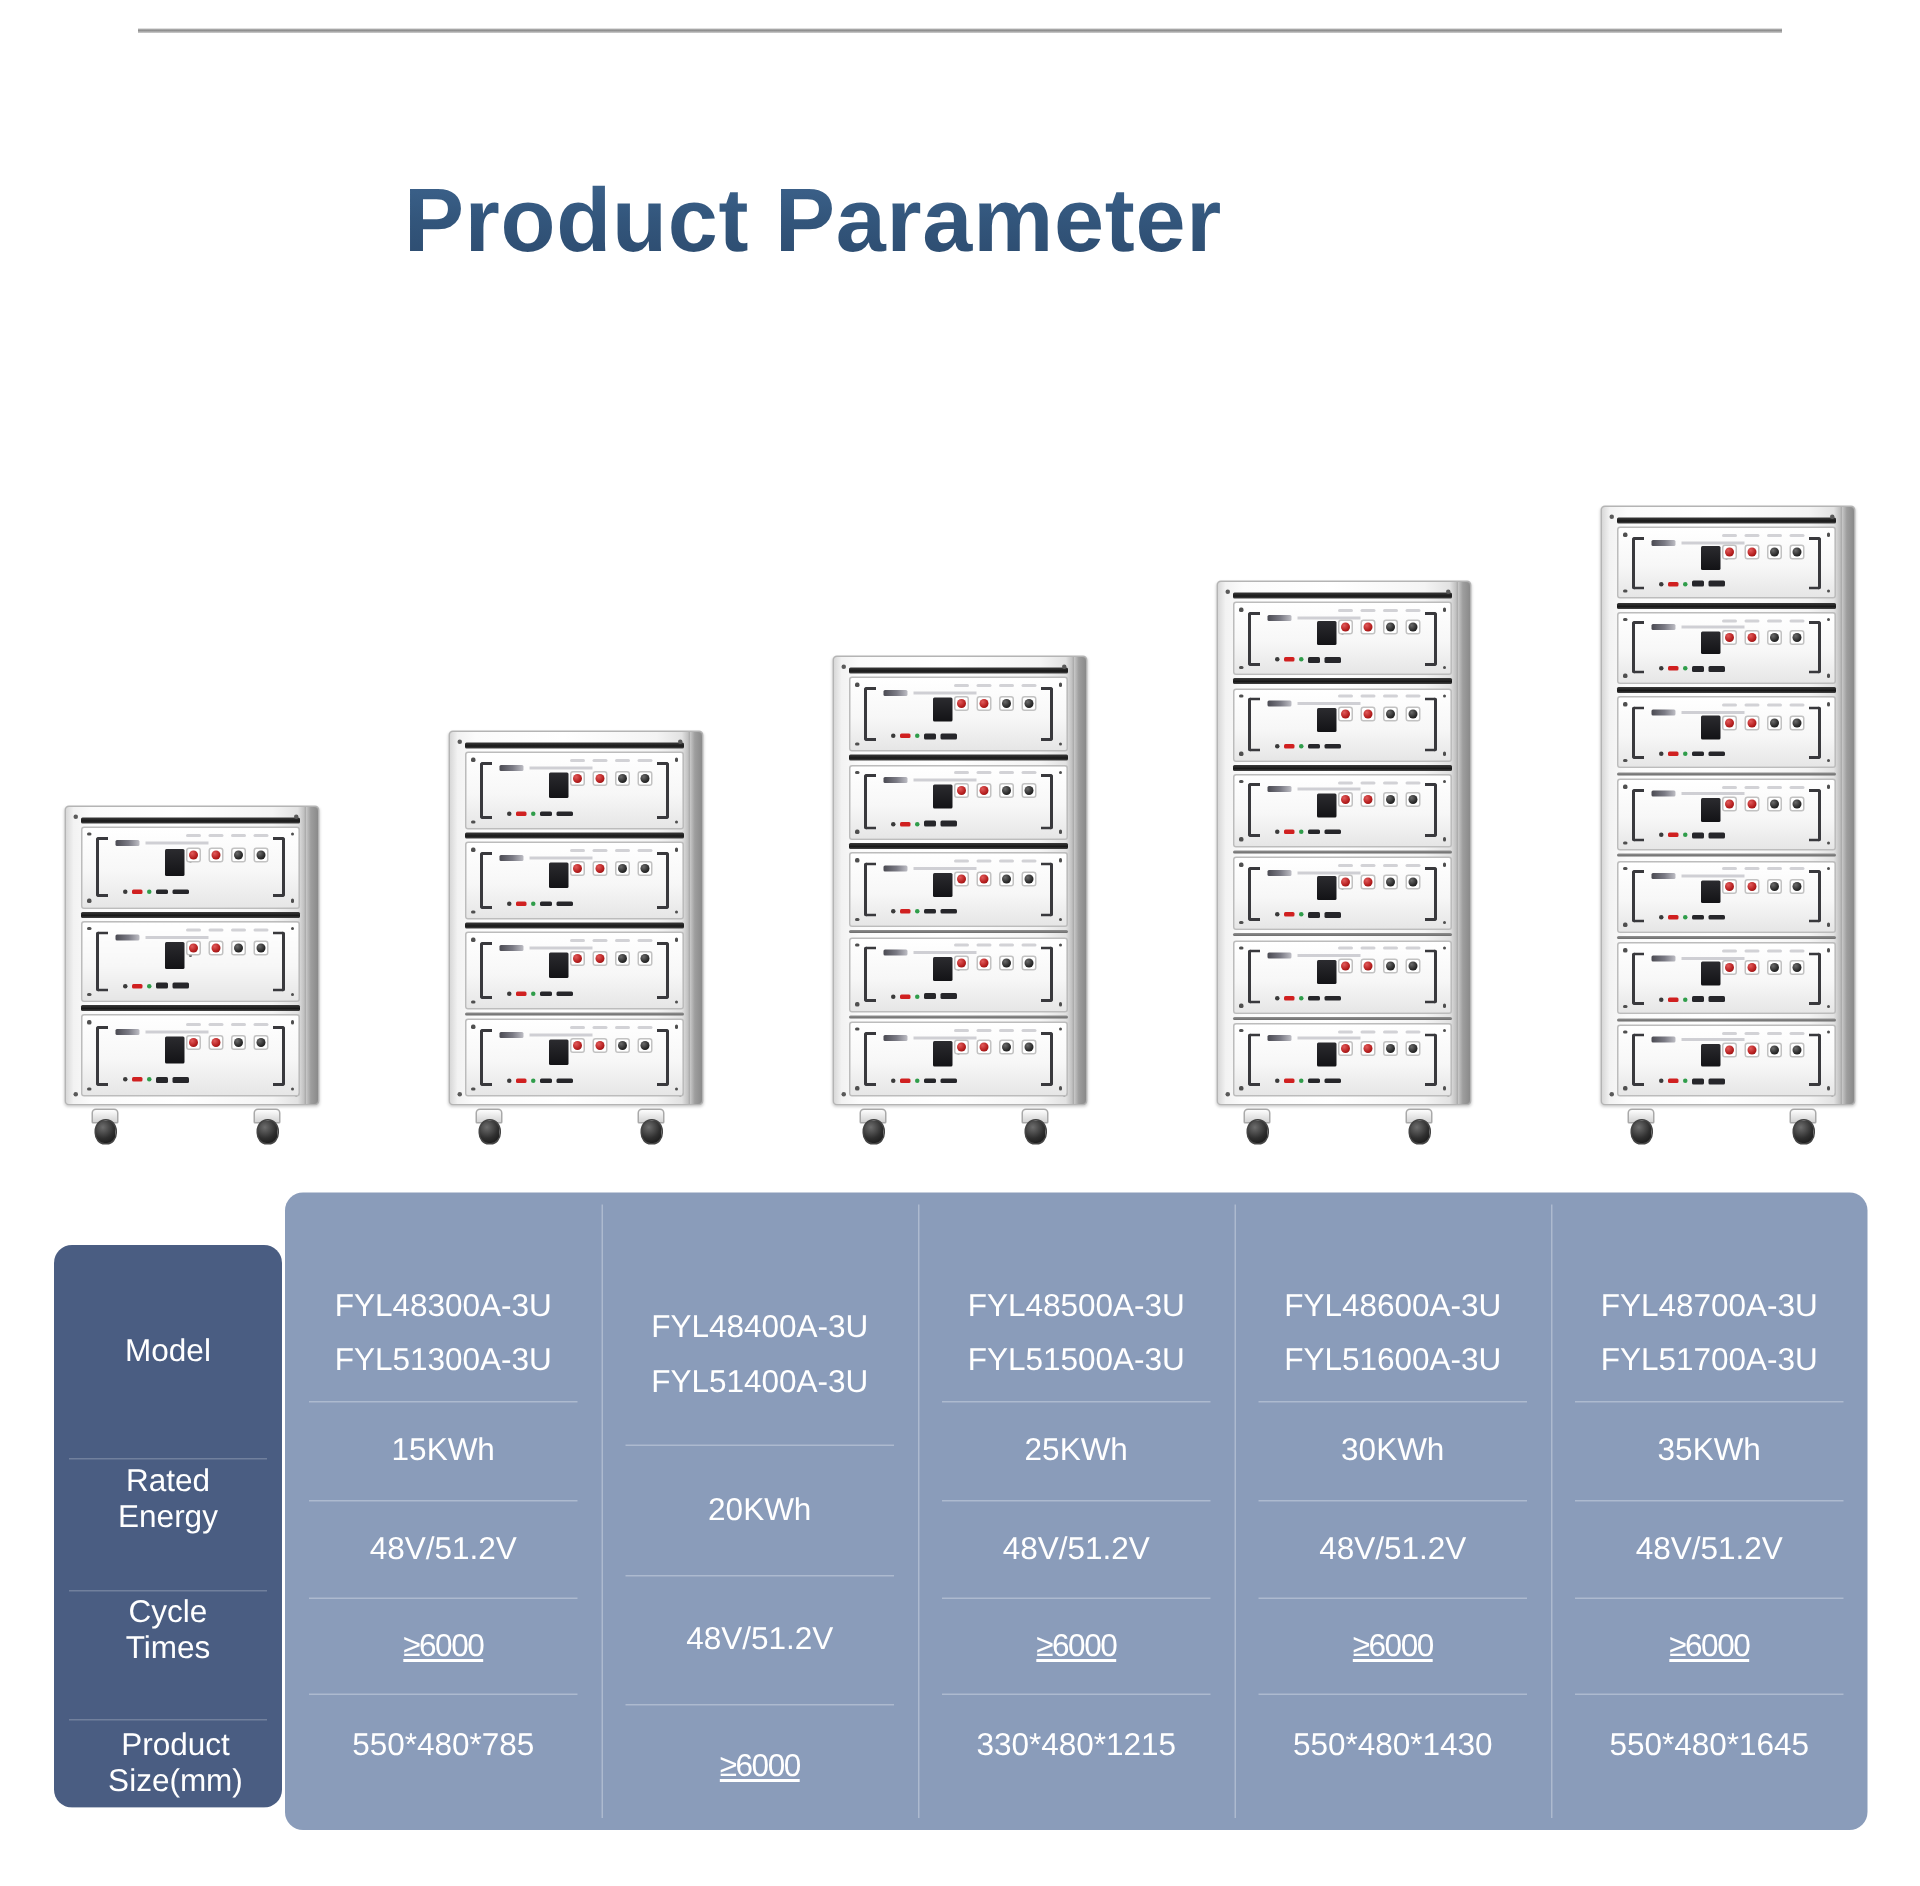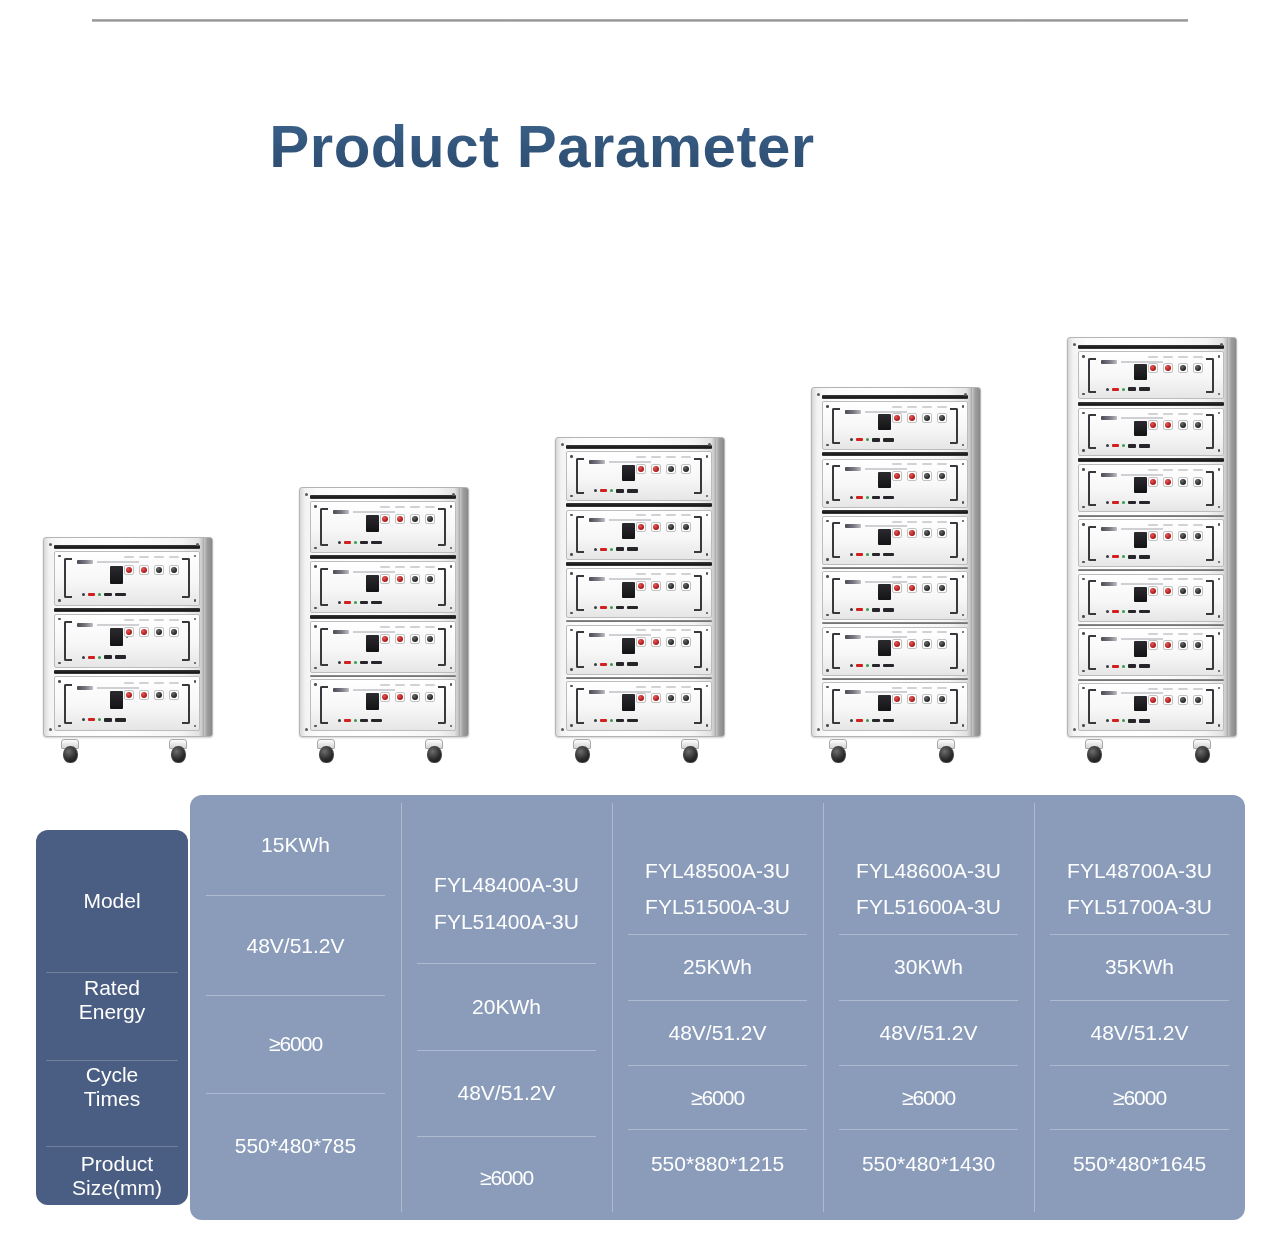--- a/index.html
+++ b/index.html
@@ -349,21 +349,21 @@
     content: "";
     position: absolute;
     left: 16px; right: 16px; top: 0;
     height: 1px;
     background: rgba(255,255,255,0.30);
   }
   
   .data-cell.model { flex: 1.32 1 0; padding-top: 48px; }
   .data-cell.rated { flex: 0.95 1 0; }
   .data-cell.nomv  { flex: 0.95 1 0; }
-  .data-cell.cycle { flex: 0.92 1 0; }
+  .data-cell.cycle { flex: 0.92 1 0; text-decoration: underline; }
   .data-cell.size  { flex: 1.0 1 0; padding-bottom: 22px; }
 
   .model-line { display: block; }
   .model-line + .model-line { margin-top: 9px; }
 
   .ge { font-size: 21px; letter-spacing: -1px; }
 </style>
 </head>
 <body>
 
@@ -1481,20 +1481,24 @@
 
 <div class="spec-table">
   <div class="label-col">
     <div class="label-cell model">Model</div>
     <div class="label-cell rated">Rated<br>Energy</div>
     <div class="label-cell cycle">Cycle<br>Times</div>
     <div class="label-cell size">Product<br>Size(mm)</div>
   </div>
   <div class="data-cols">
       <div class="data-col">
+        <div class="data-cell model">
+          <span class="model-line">FYL48300A-3U</span>
+          <span class="model-line">FYL51300A-3U</span>
+        </div>
         <div class="data-cell rated">15KWh</div>
         <div class="data-cell nomv">48V/51.2V</div>
         <div class="data-cell cycle">
           <span class="ge">≥6000</span>
         </div>
         <div class="data-cell size">550*480*785</div>
       </div>
       <div class="data-col">
         <div class="data-cell model">
           <span class="model-line">FYL48400A-3U</span>
@@ -1509,21 +1513,21 @@
       <div class="data-col">
         <div class="data-cell model">
           <span class="model-line">FYL48500A-3U</span>
           <span class="model-line">FYL51500A-3U</span>
         </div>
         <div class="data-cell rated">25KWh</div>
         <div class="data-cell nomv">48V/51.2V</div>
         <div class="data-cell cycle">
           <span class="ge">≥6000</span>
         </div>
-        <div class="data-cell size">550*880*1215</div>
+        <div class="data-cell size">330*480*1215</div>
       </div>
       <div class="data-col">
         <div class="data-cell model">
           <span class="model-line">FYL48600A-3U</span>
           <span class="model-line">FYL51600A-3U</span>
         </div>
         <div class="data-cell rated">30KWh</div>
         <div class="data-cell nomv">48V/51.2V</div>
         <div class="data-cell cycle">
           <span class="ge">≥6000</span>

